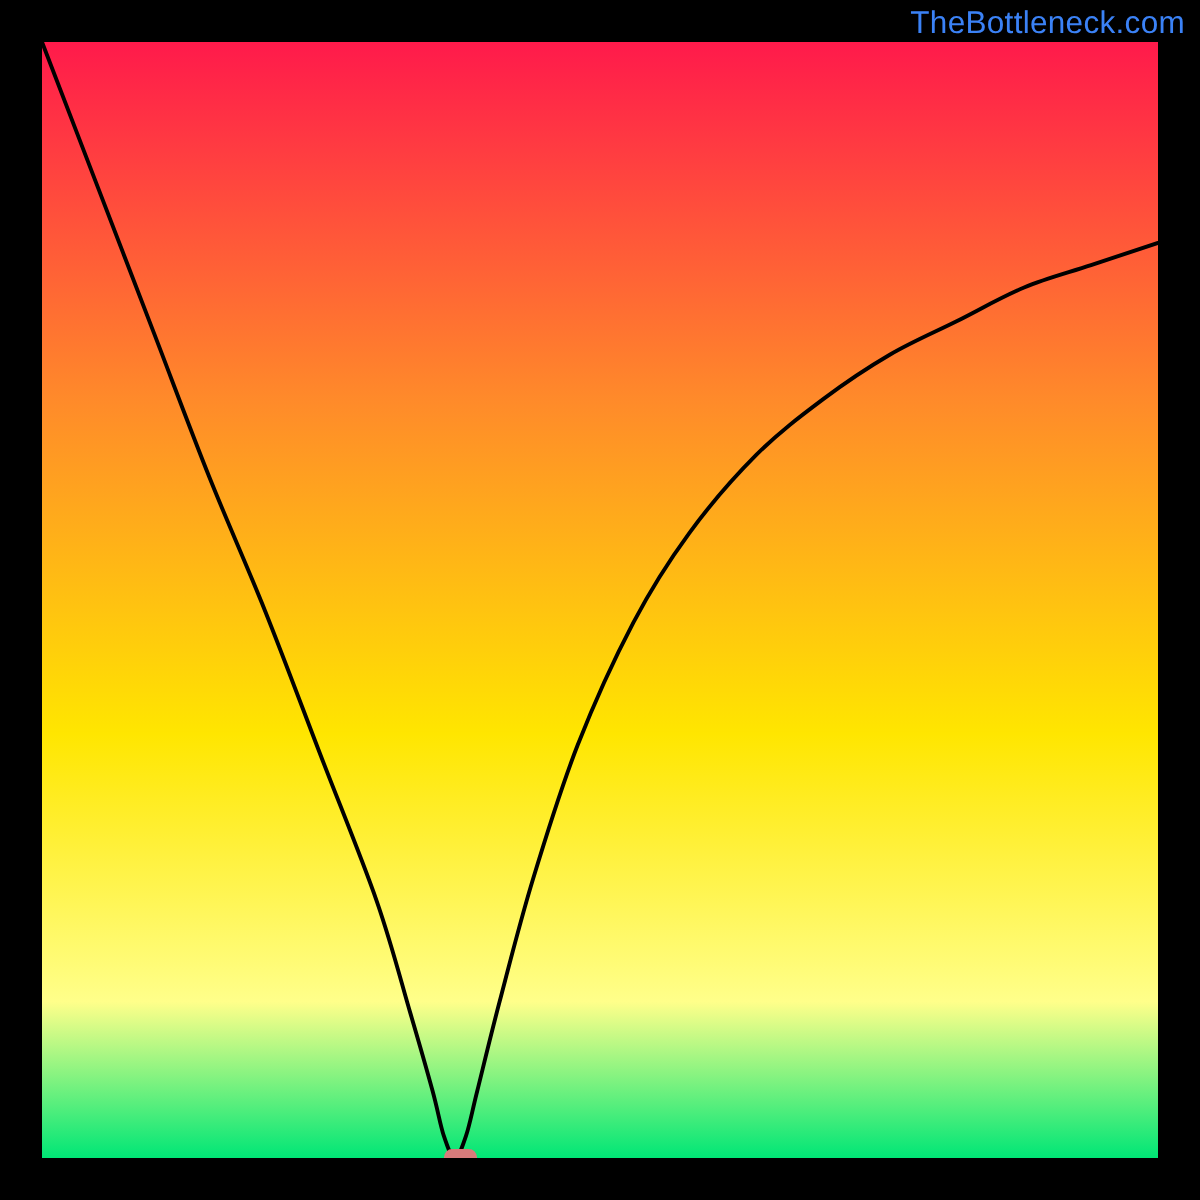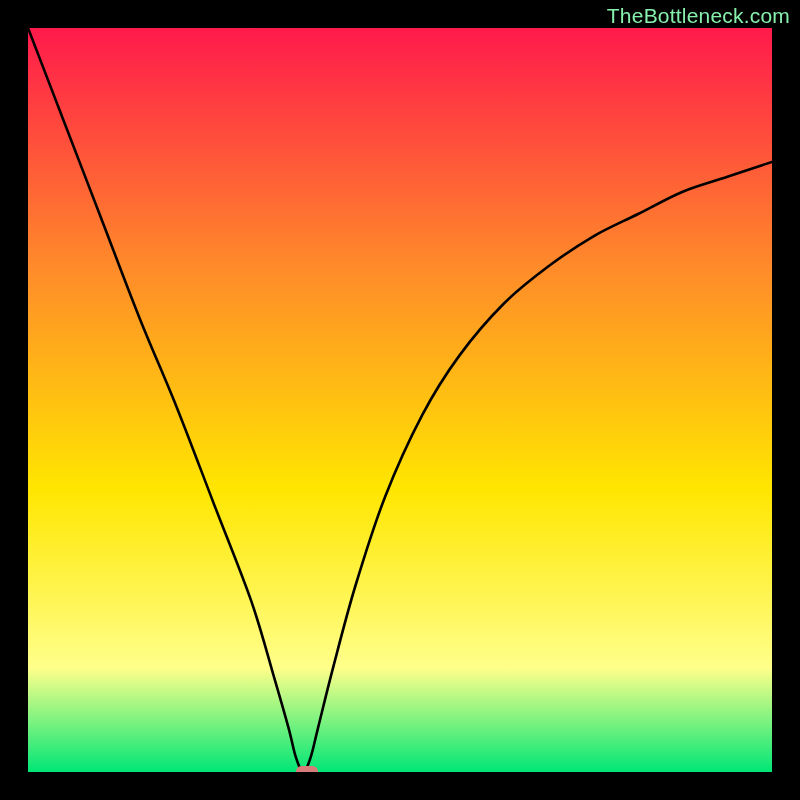--- a/index.html
+++ b/index.html
@@ -16,21 +16,21 @@
     left: 28px;
     top: 28px;
     width: 744px;
     height: 744px;
     background: #000;
   }
   .watermark {
     position: absolute;
     top: 4px;
     right: 10px;
-    color: #86efac;
+    color: #3b82f6;
     font-size: 21px;
     font-weight: 500;
     letter-spacing: 0.2px;
     z-index: 10;
   }
   svg {
     display: block;
   }
 </style>
 </head>

